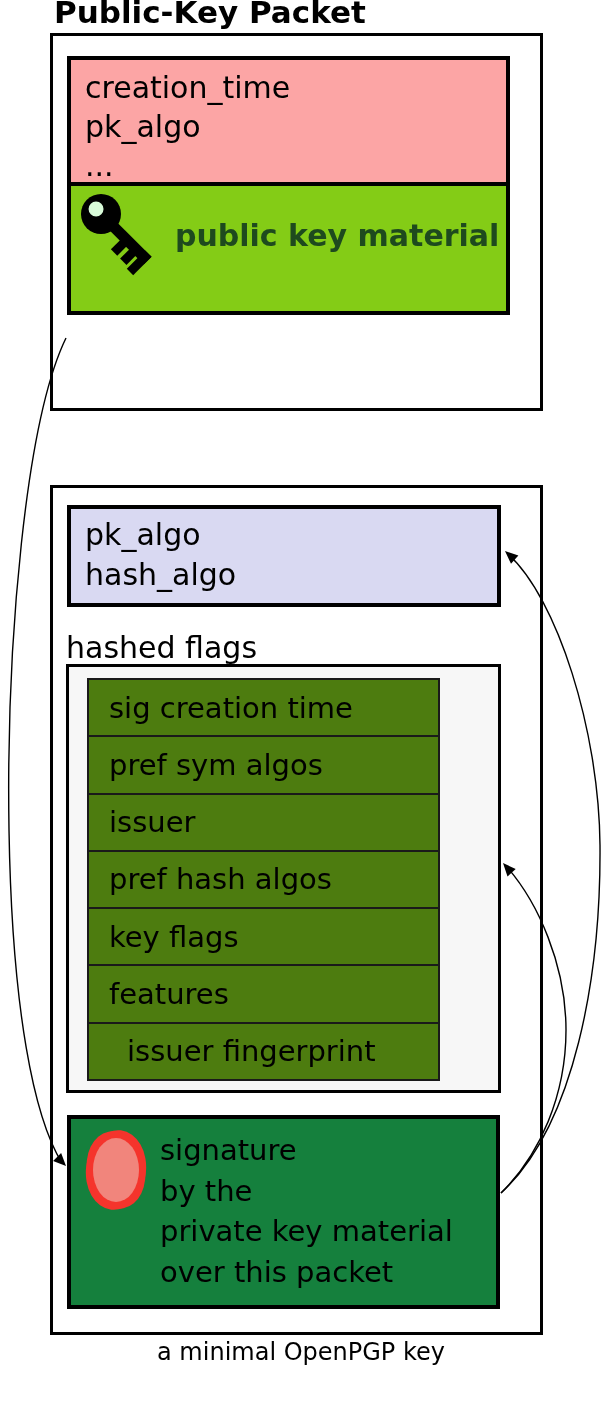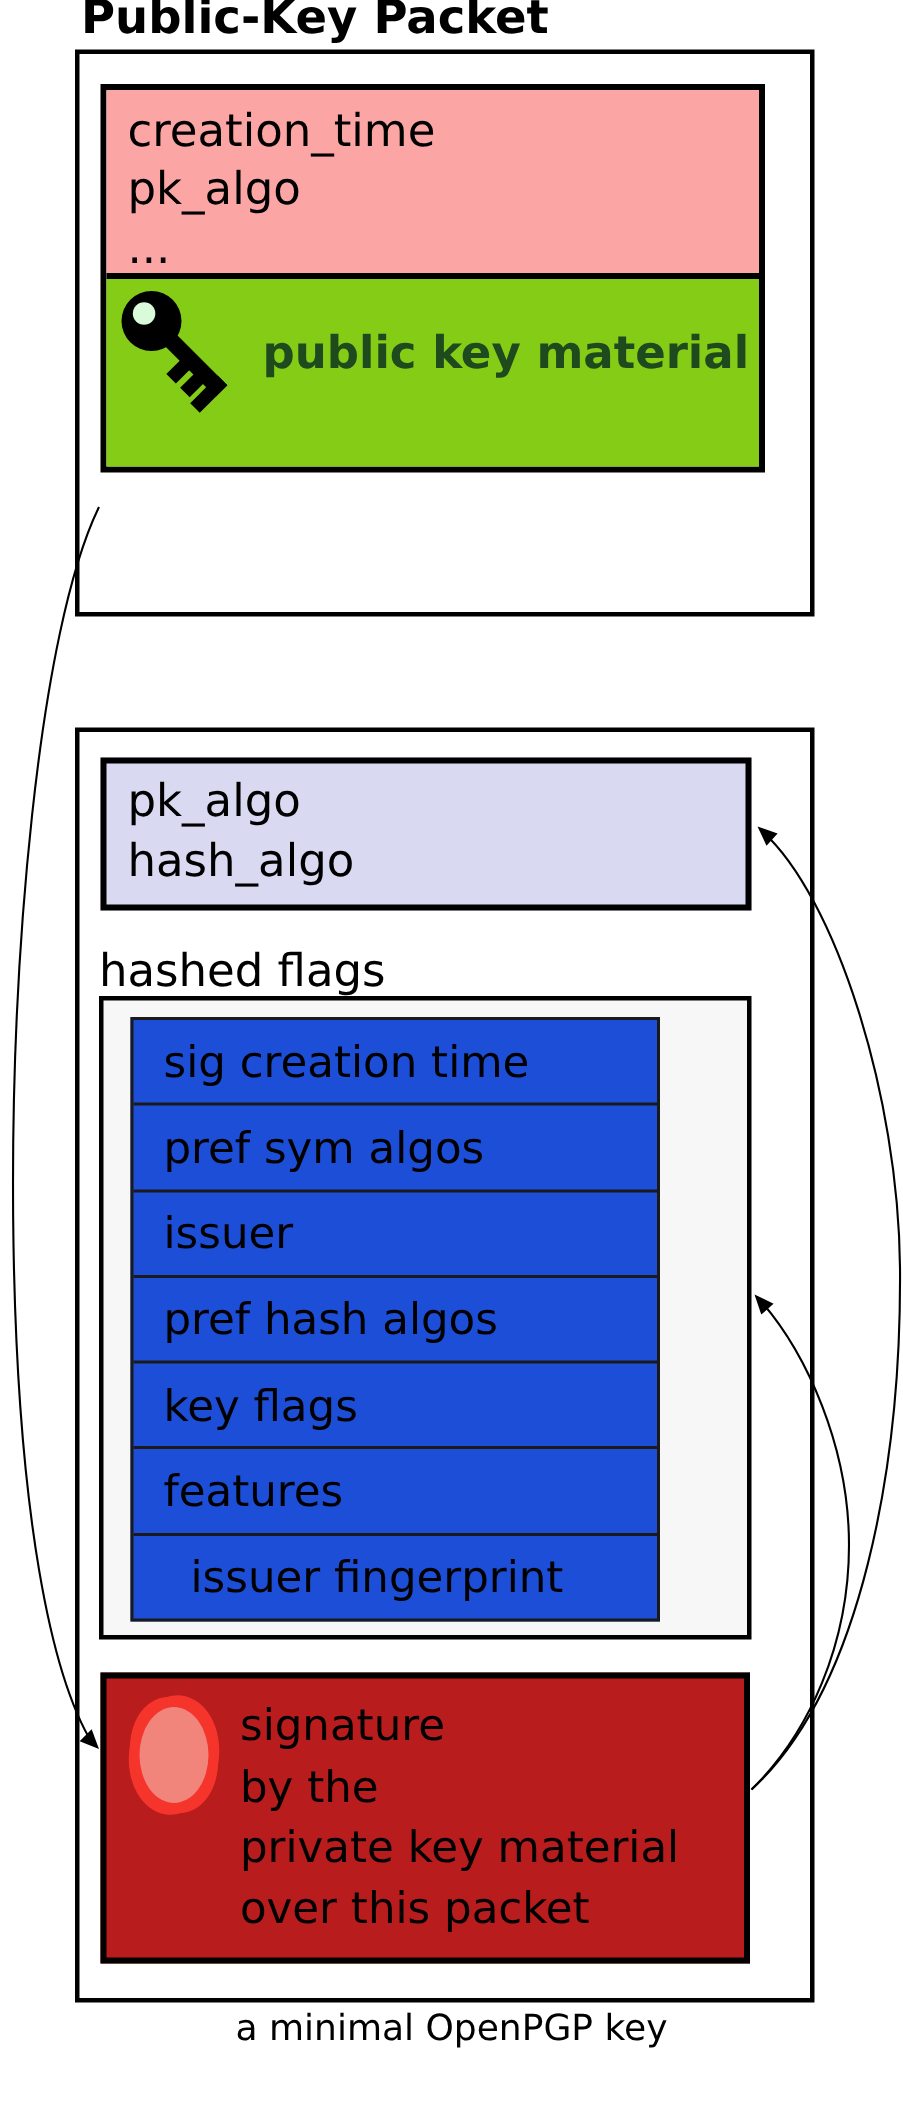--- a/index.html
+++ b/index.html
@@ -11,24 +11,24 @@
   .outerbox{position:absolute;border:3px solid #000;background:#fff;box-sizing:border-box;}
   
   #pk-stack{position:absolute;left:67px;top:56px;width:435px;border:4px solid #000;box-sizing:content-box;}
   #pk-fields{background:#fca5a5;height:126px;border-bottom:4px solid #000;padding:8px 0 0 14px;box-sizing:border-box;font-size:30px;line-height:39px;}
   #pk-material{background:#84cc16;height:125px;position:relative;font-weight:bold;}
   #pk-material .mat-label{position:absolute;left:104px;top:0;height:99px;line-height:99px;font-size:30px;color:#1e4a1e;white-space:nowrap;}
   
   #sig-fields{position:absolute;left:67px;top:505px;width:434px;height:102px;border:4px solid #000;box-sizing:border-box;background:#d9d9f2;padding:6px 0 0 14px;font-size:30px;line-height:40px;}
   #hashed-label{position:absolute;left:66px;top:630px;font-size:30px;white-space:nowrap;}
   #hashed-box{position:absolute;left:66px;top:664px;width:435px;height:429px;border:3px solid #000;box-sizing:border-box;background:#f7f7f7;}
-  #subpackets{position:absolute;left:18px;top:11px;width:353px;height:403px;border:2px solid #1a1a1a;box-sizing:border-box;background:#1d4ed8;display:flex;flex-direction:column;}
+  #subpackets{position:absolute;left:18px;top:11px;width:353px;height:403px;border:2px solid #1a1a1a;box-sizing:border-box;background:#4d7c0f;display:flex;flex-direction:column;}
   .subpacket-row{flex:1;border-bottom:2px solid #1a1a1a;box-sizing:border-box;display:flex;align-items:center;padding-left:20px;font-size:29px;white-space:nowrap;}
   .subpacket-row:last-child{border-bottom:none;margin-left:18px;}
-  #sig-box{position:absolute;left:67px;top:1115px;width:433px;height:194px;border:4px solid #000;box-sizing:border-box;background:#b91c1c;}
+  #sig-box{position:absolute;left:67px;top:1115px;width:433px;height:194px;border:4px solid #000;box-sizing:border-box;background:#15803d;}
   #sig-text{position:absolute;left:89px;top:11px;font-size:29px;line-height:40.5px;white-space:nowrap;}
   #seal{position:absolute;left:13px;top:8px;}
   #caption{position:absolute;left:0;top:1338px;width:602px;text-align:center;font-size:24px;}
   #arrows{position:absolute;left:0;top:0;width:602px;height:1406px;pointer-events:none;}
   .line-item{display:block;}
 </style>
 </head>
 <body>
 
 <div id="stage">

